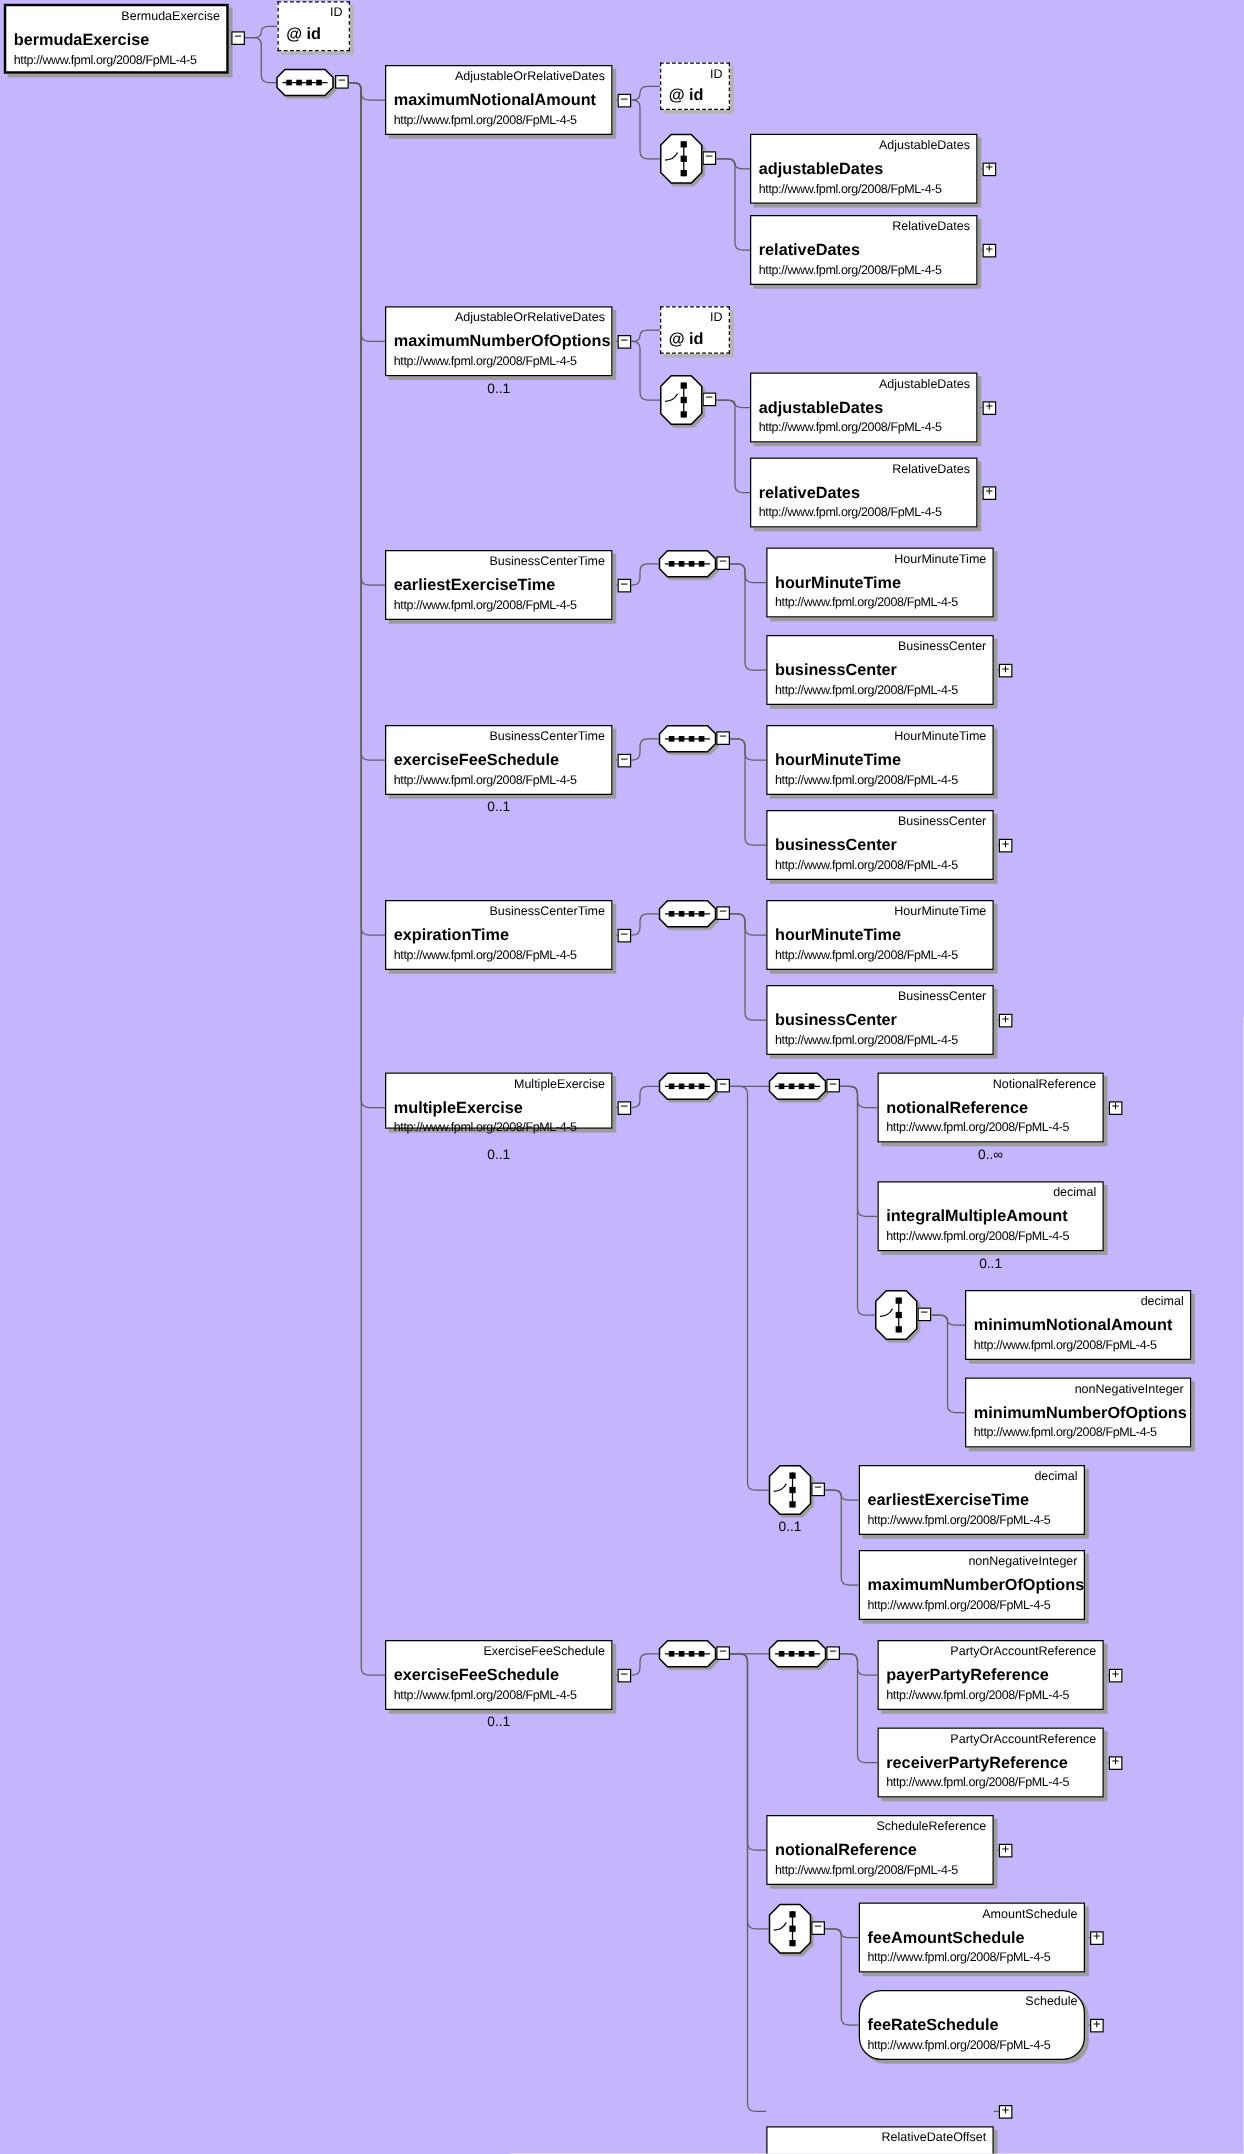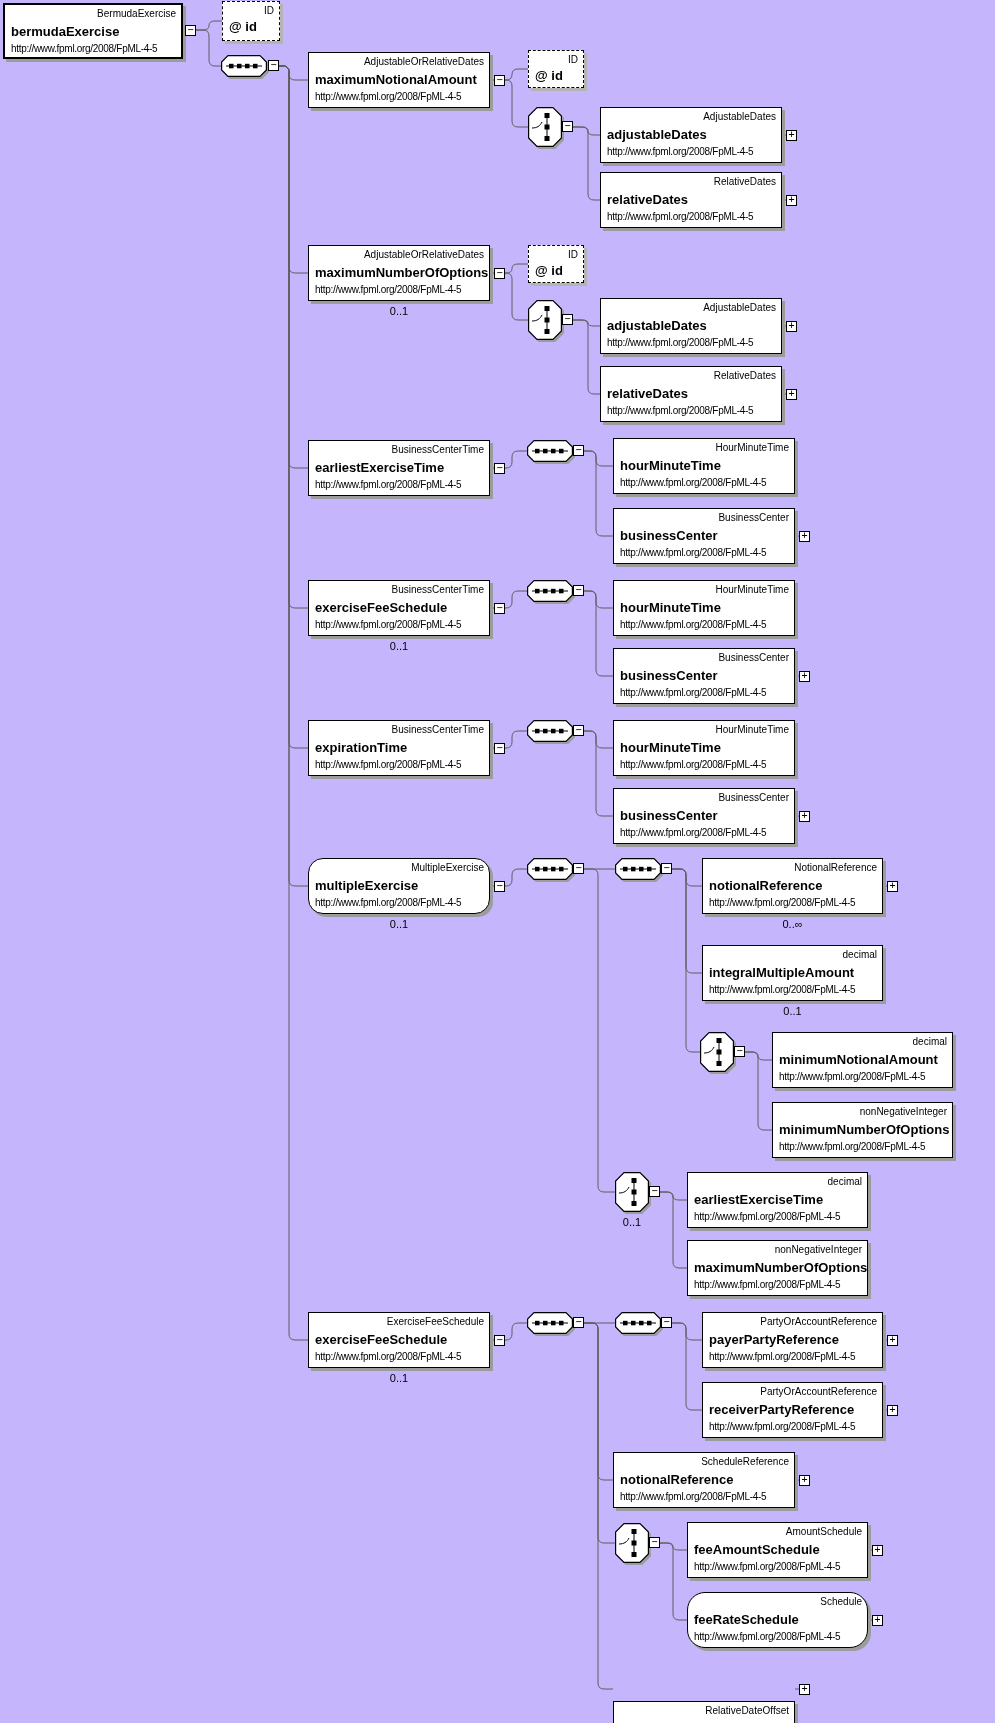--- a/index.html
+++ b/index.html
@@ -181,21 +181,21 @@
     <div class="node" style="left: 613px; top: 720px; width: 182px; height: 56px;">
     <div class="node-type">HourMinuteTime</div>
     <div class="node-name">hourMinuteTime</div>
     <div class="node-url">http://www.fpml.org/2008/FpML-4-5</div>
   </div>
     <div class="node" style="left: 613px; top: 788px; width: 182px; height: 56px;">
     <div class="node-type">BusinessCenter</div>
     <div class="node-name">businessCenter</div>
     <div class="node-url">http://www.fpml.org/2008/FpML-4-5</div>
   </div>
-    <div class="node" style="left: 308px; top: 858px; width: 182px; height: 56px; border-radius: 15px;">
+    <div class="node" style="left: 308px; top: 858px; width: 182px; height: 45px;">
     <div class="node-type">MultipleExercise</div>
     <div class="node-name">multipleExercise</div>
     <div class="node-url">http://www.fpml.org/2008/FpML-4-5</div>
   </div>
     <div class="occurs" style="left: 308px; top: 918px; width: 182px;">0..1</div>
     <div class="node" style="left: 702px; top: 858px; width: 181px; height: 56px;">
     <div class="node-type">NotionalReference</div>
     <div class="node-name">notionalReference</div>
     <div class="node-url">http://www.fpml.org/2008/FpML-4-5</div>
   </div>

